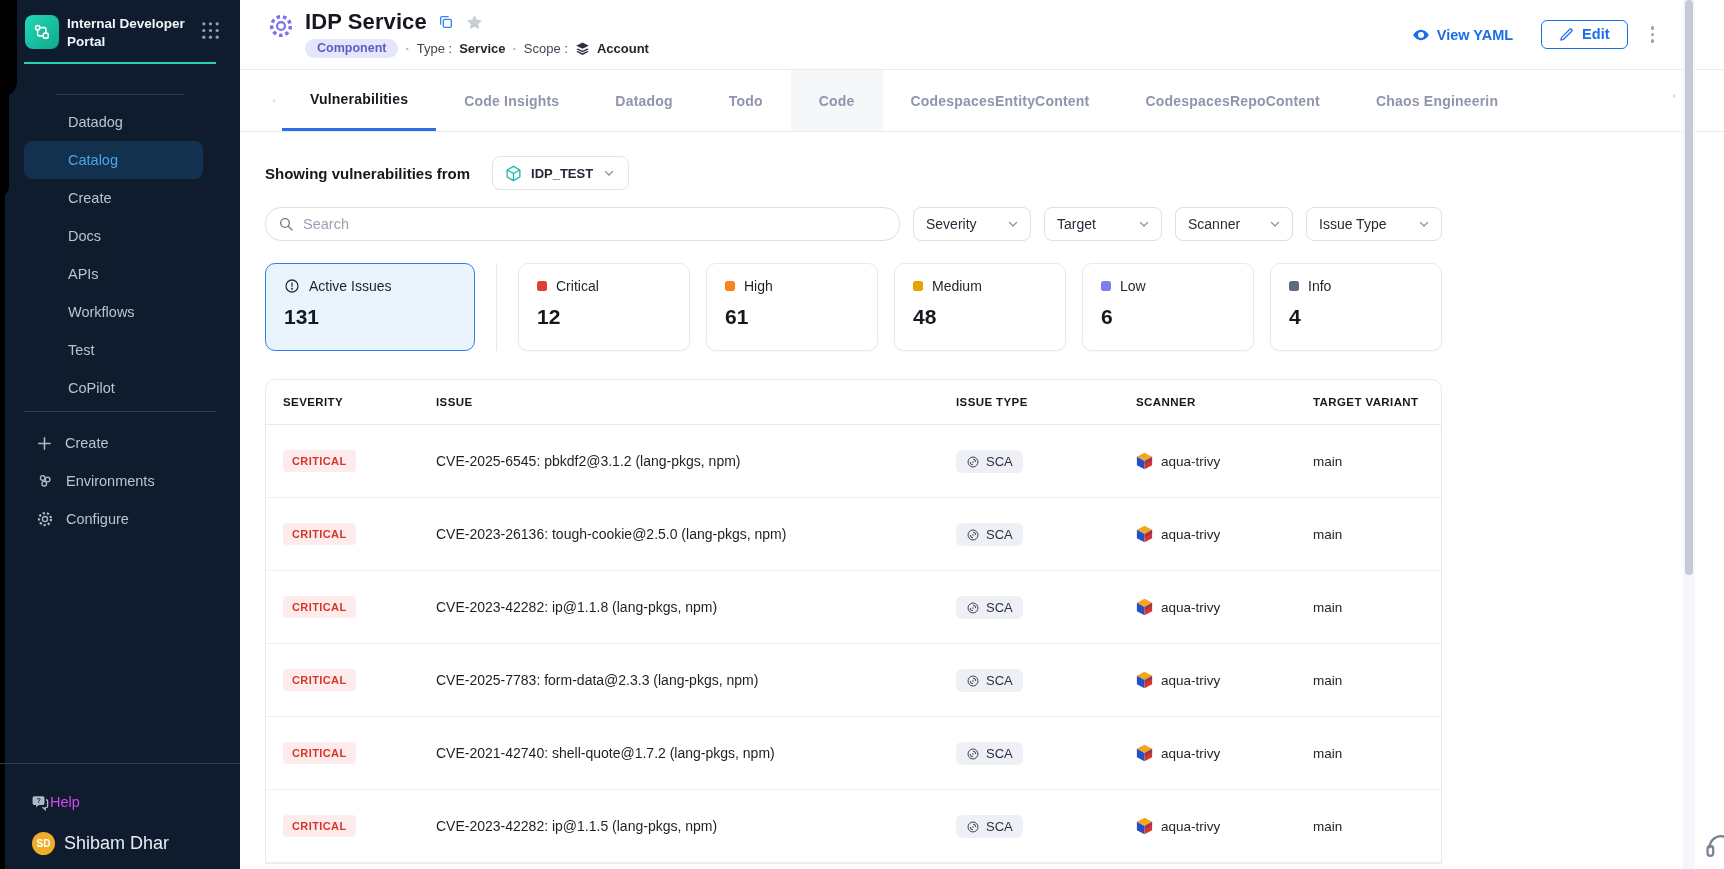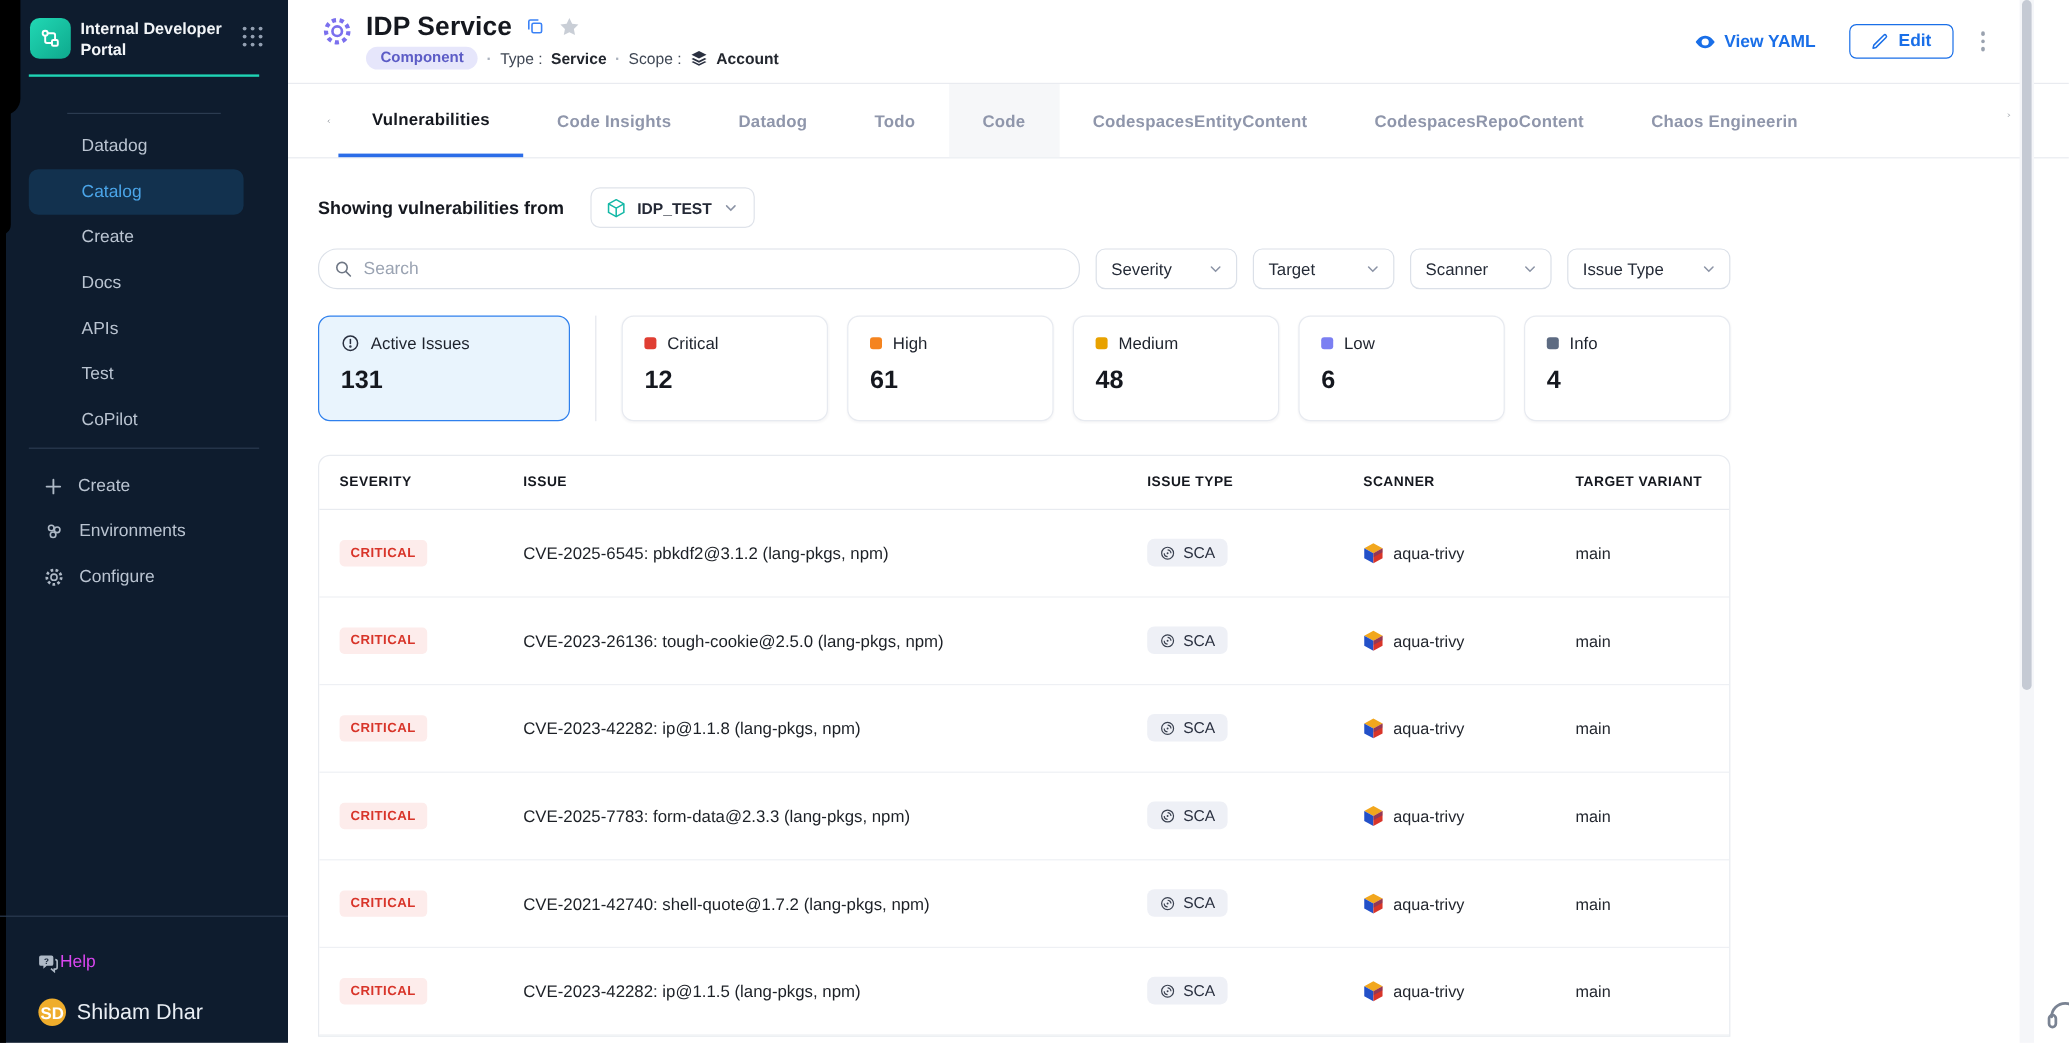--- a/index.html
+++ b/index.html
@@ -31,21 +31,21 @@
   .sb-actions { margin-top:12px; }
   .sb-action { height:38px; display:flex; align-items:center; gap:12px; padding-left:36px;
     font-size:14.5px; color:#bac4d1; cursor:pointer; }
   .sb-action svg { flex:0 0 auto; }
   .sb-bottom { margin-top:auto; }
   .sb-bottom-divider { height:1px; background:#2b3b50; }
   .sb-help { height:52px; display:flex; align-items:center; gap:0; padding-left:31px;
     font-size:14.5px; color:#d946ef; cursor:pointer; margin-top:12px; }
   .sb-user { display:flex; align-items:center; gap:9px; padding:4px 0 14px 32px; cursor:pointer; }
   .avatar { width:23px; height:23px; border-radius:50%; background:#efad2c; color:#fff;
-    font-size:14px; font-weight:700; display:flex; align-items:center; justify-content:center; }
+    font-size:10px; font-weight:700; display:flex; align-items:center; justify-content:center; }
   .sb-user-name { font-size:18px; color:#e8edf3; }
 
   
   .main-header { position:absolute; left:240px; top:0; width:1484px; height:70px;
     background:#fff; border-bottom:1px solid #e9ebf0; }
   .hdr-left { position:absolute; left:27px; top:9px; display:flex; }
   .gear-purple { margin-top:3px; }
   .hdr-titlecol { margin-left:10px; }
   .hdr-titlerow { display:flex; align-items:center; gap:11px; }
   .page-title { font-size:22px; font-weight:700; color:#15181f; letter-spacing:.1px; }
@@ -156,20 +156,21 @@
     </div>
     <div class="sb-teal-line"></div>
     <div class="sb-mini-divider"></div>
 
     <div class="sb-nav">
       <div class="sb-item">Datadog</div>
       <div class="sb-item active">Catalog</div>
       <div class="sb-item">Create</div>
       <div class="sb-item">Docs</div>
       <div class="sb-item">APIs</div>
+      <div class="sb-item">Workflows</div>
       <div class="sb-item">Test</div>
       <div class="sb-item">CoPilot</div>
     </div>
 
     <div class="sb-divider"></div>
 
     <div class="sb-actions">
       <div class="sb-action">
         <svg width="17" height="17" viewBox="0 0 24 24" fill="none" stroke="#aeb9c6" stroke-width="2.2" stroke-linecap="round">
             <path d="M12 4v16M4 12h16"></path>

